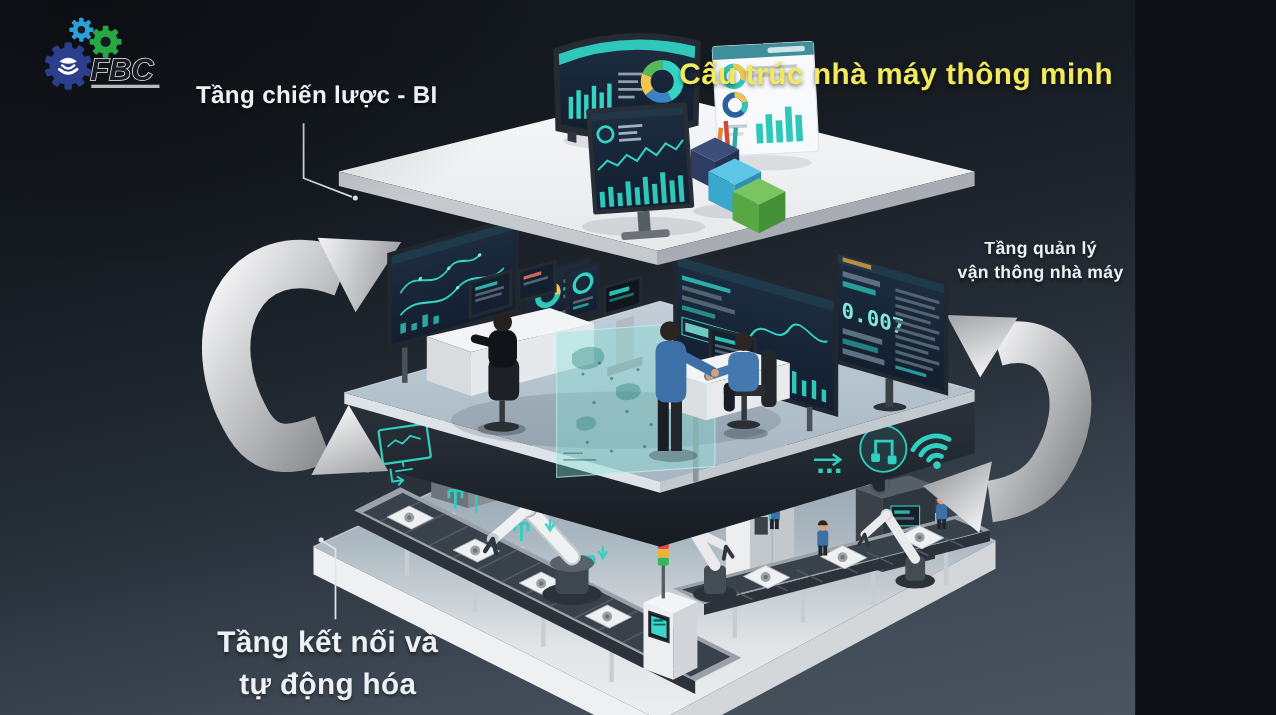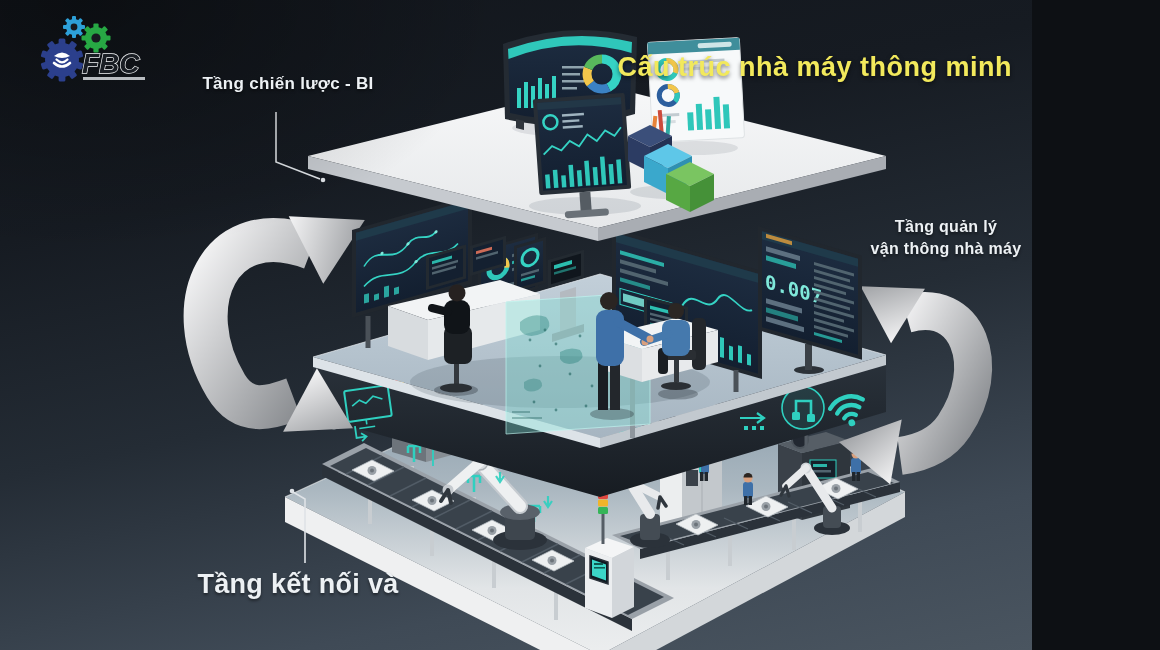--- a/index.html
+++ b/index.html
@@ -11,21 +11,21 @@
   .stage::after{
     content:"";position:absolute;inset:0;pointer-events:none;
     background:radial-gradient(ellipse 700px 420px at 8% 0%, rgba(0,0,0,.38), rgba(0,0,0,0) 60%);
   }
   svg.scene{position:absolute;left:0;top:0;}
   .label{
     position:absolute;font-weight:bold;color:#edf1f4;text-align:center;
     letter-spacing:.3px;text-shadow:0 2px 3px rgba(0,0,0,.45);z-index:5;
   }
   .label div{display:block;}
-  #label-bi{left:158px;top:74px;width:260px;font-size:17px;}
+  #label-bi{left:158px;top:74px;width:260px;font-size:22px;}
   #label-ops{left:836px;top:216px;width:220px;font-size:16px;line-height:1.4;}
   #label-auto{left:193px;top:566px;width:210px;font-size:27px;line-height:1.4;}
   #main-title{
     position:absolute;top:52px;right:20px;font-size:27px;font-weight:800;
     color:#f2e95c;letter-spacing:.5px;text-shadow:0 2px 4px rgba(0,0,0,.55);z-index:5;
   }
   #logo{position:absolute;left:22px;top:16px;z-index:5;}
 </style>
 </head>
 <body>
@@ -718,15 +718,16 @@
     <div>Tầng chiến lược - BI</div>
   </div>
 
   <div id="label-ops" class="label">
     <div>Tầng quản lý</div>
     <div>vận thông nhà máy</div>
   </div>
 
   <div id="label-auto" class="label">
     <div>Tầng kết nối và</div>
+    <div>tự động hóa</div>
   </div>
 
 </div>
 
 </body></html>

